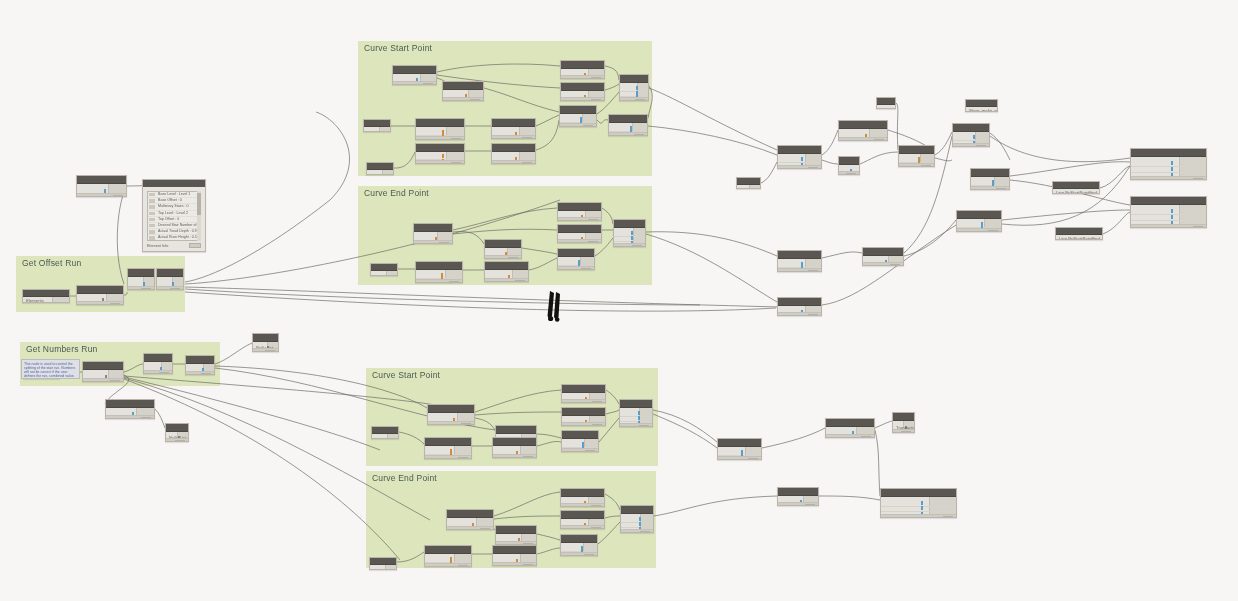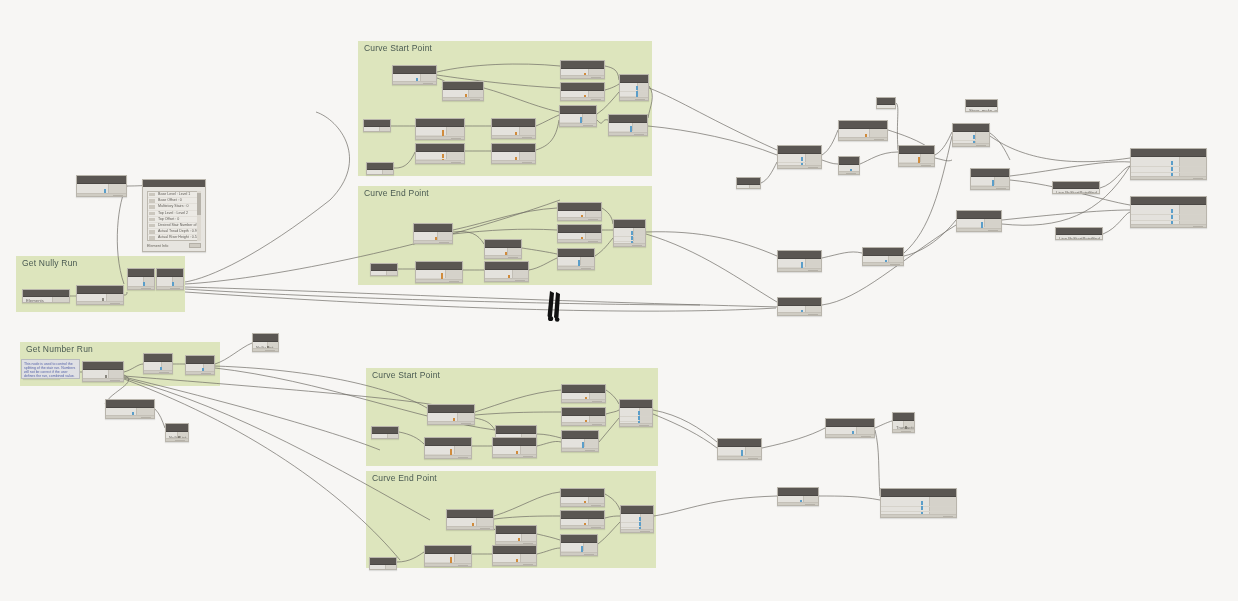--- a/index.html
+++ b/index.html
@@ -227,24 +227,24 @@
     </svg>
 
   <div id="groups-layer">
       <div class="group" style="left: 358px; top: 41px; width: 294px; height: 135px; background: rgb(221, 229, 189);">
         <div class="group-title">Curve Start Point</div>
       </div>
       <div class="group" style="left: 358px; top: 186px; width: 294px; height: 99px; background: rgb(221, 229, 189);">
         <div class="group-title">Curve End Point</div>
       </div>
       <div class="group" style="left: 16px; top: 256px; width: 169px; height: 56px; background: rgb(221, 229, 189);">
-        <div class="group-title">Get Nully Run</div>
+        <div class="group-title">Get Offset Run</div>
       </div>
       <div class="group" style="left: 20px; top: 342px; width: 200px; height: 44px; background: rgb(221, 229, 189);">
-        <div class="group-title">Get Number Run</div>
+        <div class="group-title">Get Numbers Run</div>
       </div>
       <div class="group" style="left: 366px; top: 368px; width: 292px; height: 98px; background: rgb(221, 229, 189);">
         <div class="group-title">Curve Start Point</div>
       </div>
       <div class="group" style="left: 366px; top: 471px; width: 290px; height: 97px; background: rgb(221, 229, 189);">
         <div class="group-title">Curve End Point</div>
       </div>
     </div>
 
   <div id="nodes-layer">

